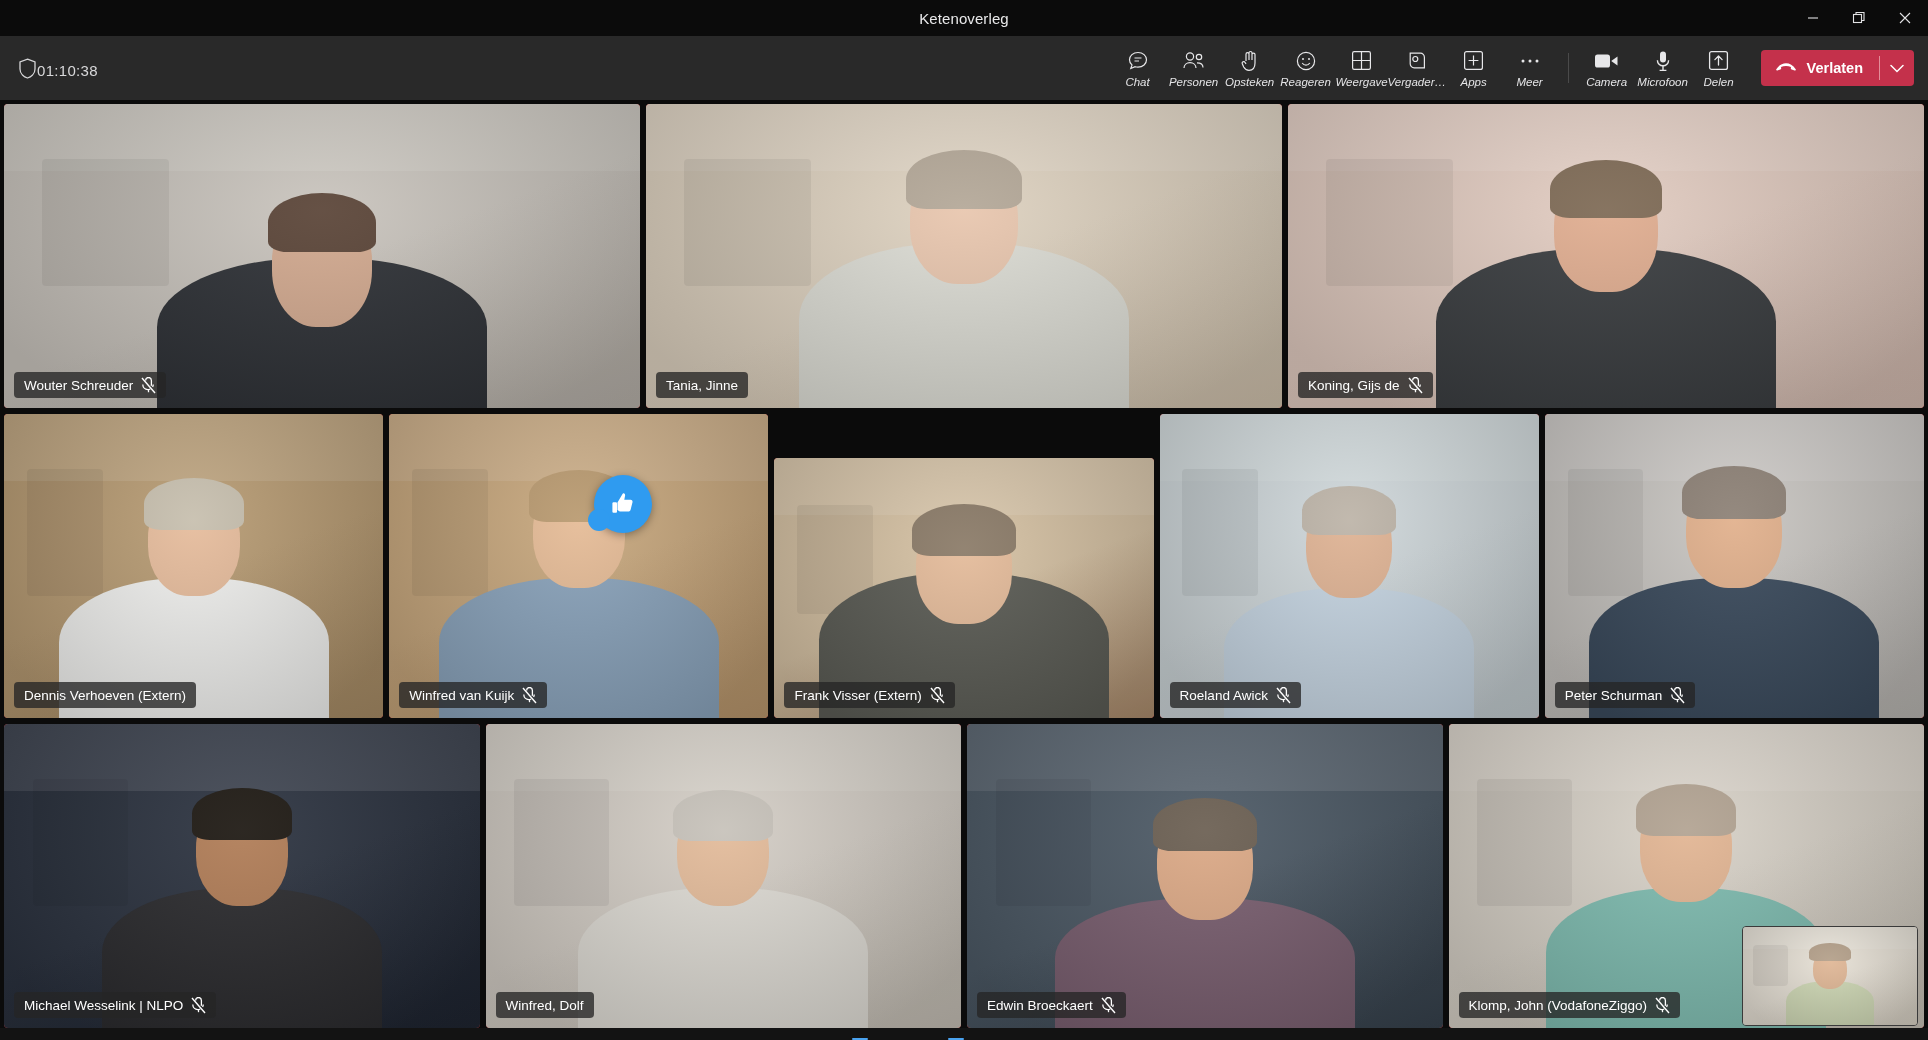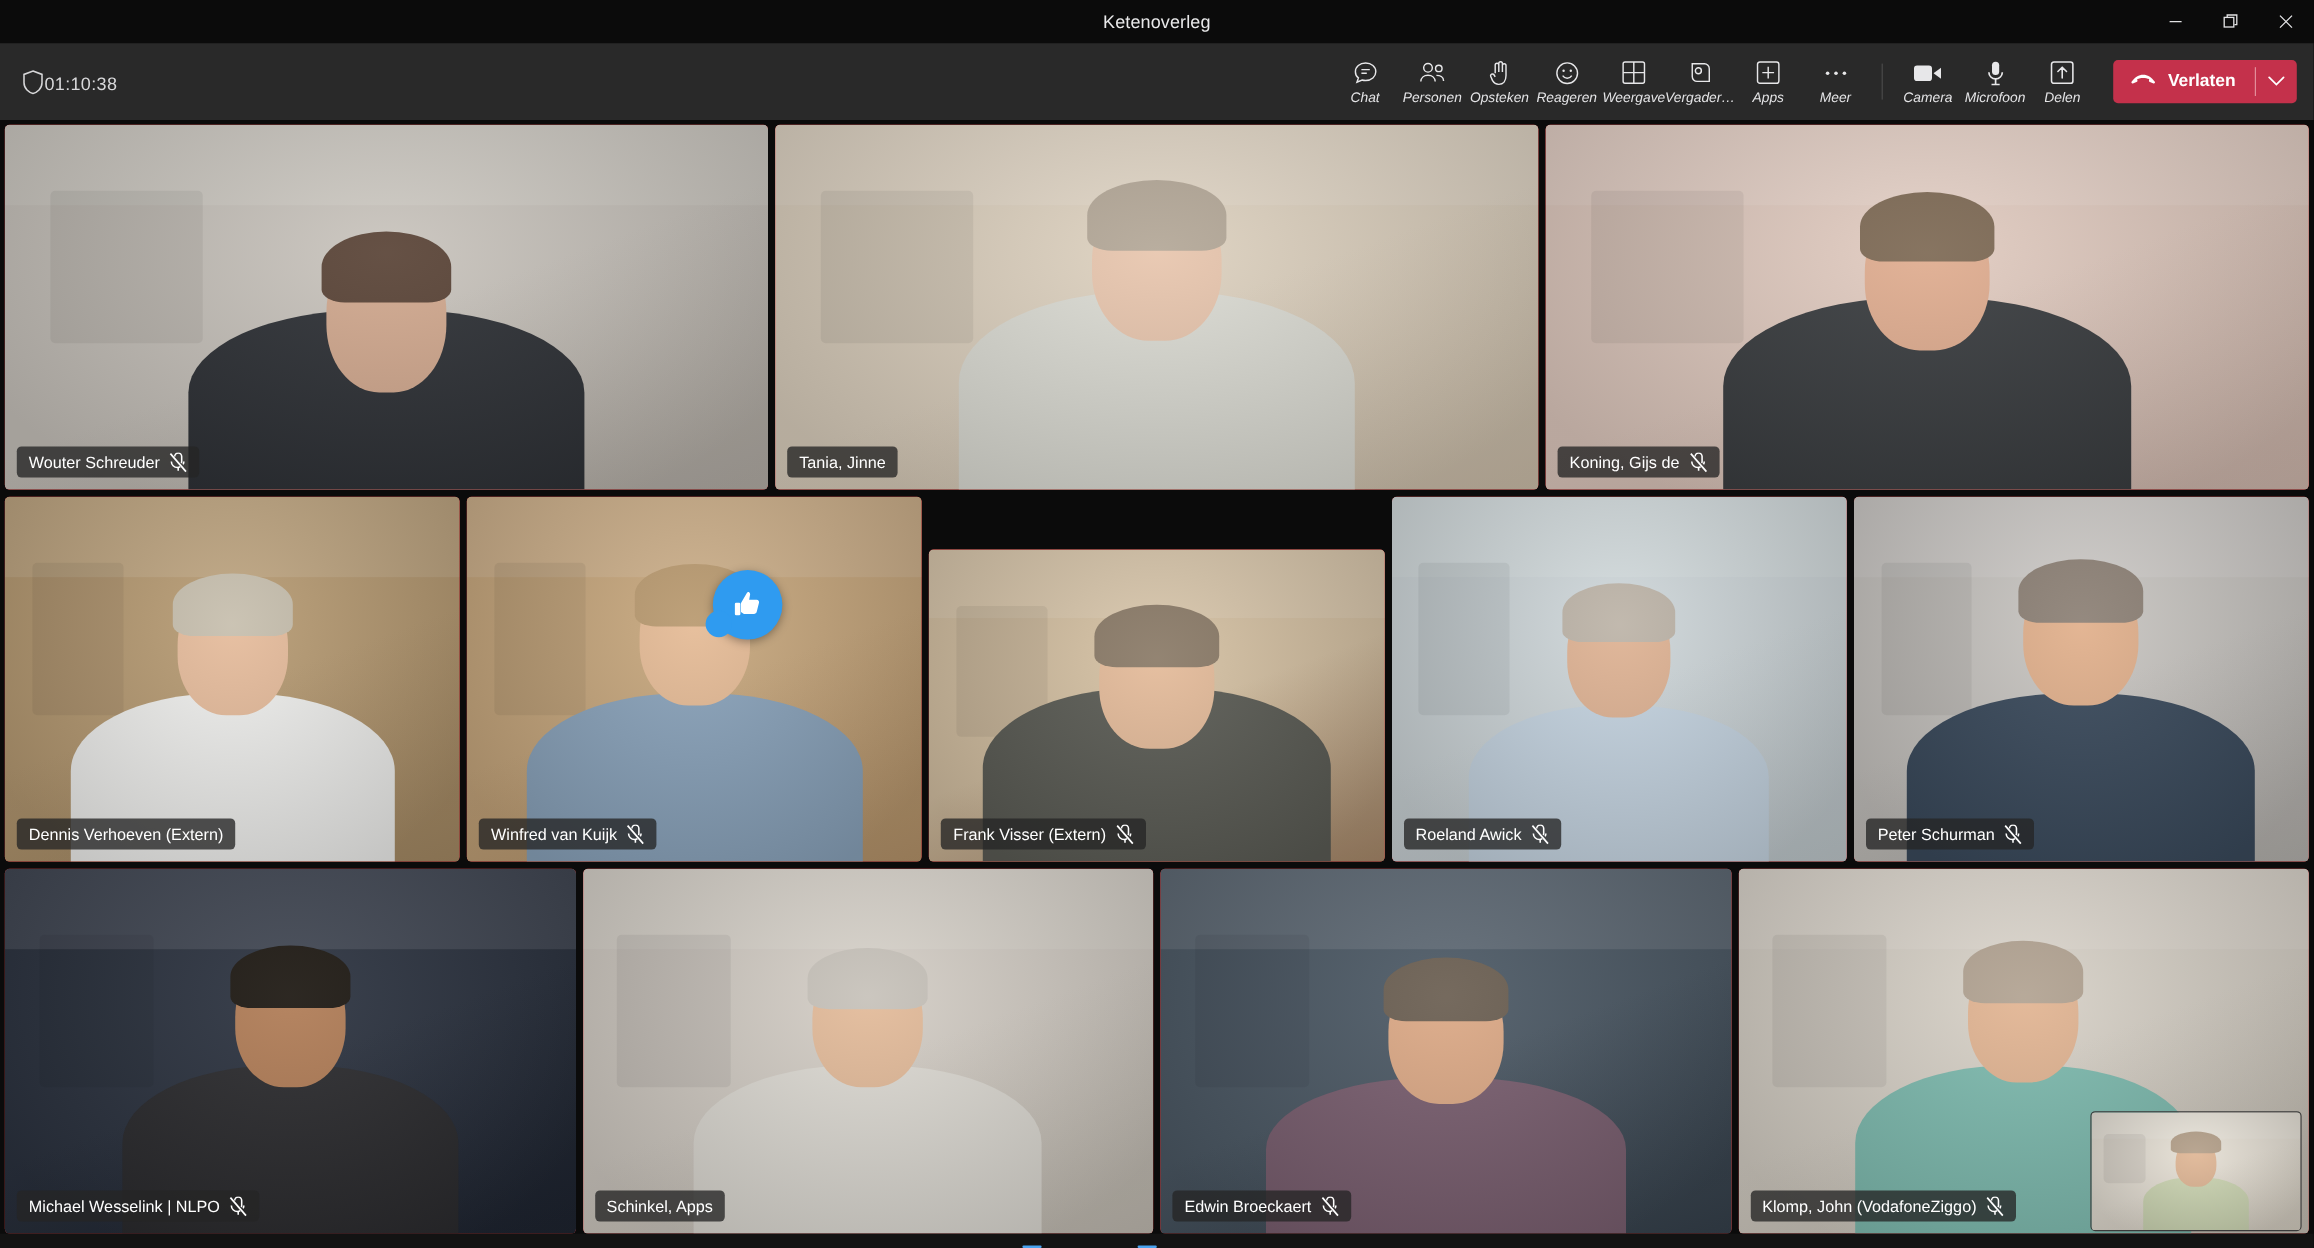--- a/index.html
+++ b/index.html
@@ -513,21 +513,21 @@
       <div class="tile" style="flex: 306 1 0px;">
         <div class="bg" style="background:linear-gradient(160deg,#d4cec6 0%,#d4cec6 52%,#c2bcb2 100%);">
           <div style="position:absolute;left:0;right:0;top:0;height:22%;background:rgba(255,255,255,.10)"></div>
           <div style="position:absolute;left:6%;top:18%;width:20%;height:42%;background:rgba(0,0,0,.06);border-radius:4px"></div>
           <div class="body" style="bottom:0;width:290px;height:140px;background:#dedbd4;"></div>
           <div class="head" style="top:72px;width:92px;height:110px;background:#e3bb9a;"></div>
           <div class="head" style="top:66px;width:100px;height:50.6px;background:#c7c2ba;border-radius:50% 50% 18% 18%;"></div>
           <div style="position:absolute;inset:0;background:radial-gradient(ellipse at 50% 35%,rgba(255,255,255,.07),rgba(0,0,0,.18) 85%)"></div>
         </div>
         <div class="namebadge">
-          <span class="nm">Schinkel, Apps</span>
+          <span class="nm">Winfred, Dolf</span>
         </div>
       </div>
       <div class="tile" style="flex: 306 1 0px;">
         <div class="bg" style="background:linear-gradient(160deg,#4d5a66 0%,#4d5a66 52%,#36414c 100%);">
           <div style="position:absolute;left:0;right:0;top:0;height:22%;background:rgba(255,255,255,.10)"></div>
           <div style="position:absolute;left:6%;top:18%;width:20%;height:42%;background:rgba(0,0,0,.06);border-radius:4px"></div>
           <div class="body" style="bottom:0;width:300px;height:130px;background:#7a5f70;"></div>
           <div class="head" style="top:80px;width:96px;height:116px;background:#dca986;"></div>
           <div class="head" style="top:74px;width:104px;height:53.36px;background:#6b5f52;border-radius:50% 50% 18% 18%;"></div>
           <div style="position:absolute;inset:0;background:radial-gradient(ellipse at 50% 35%,rgba(255,255,255,.07),rgba(0,0,0,.18) 85%)"></div>

